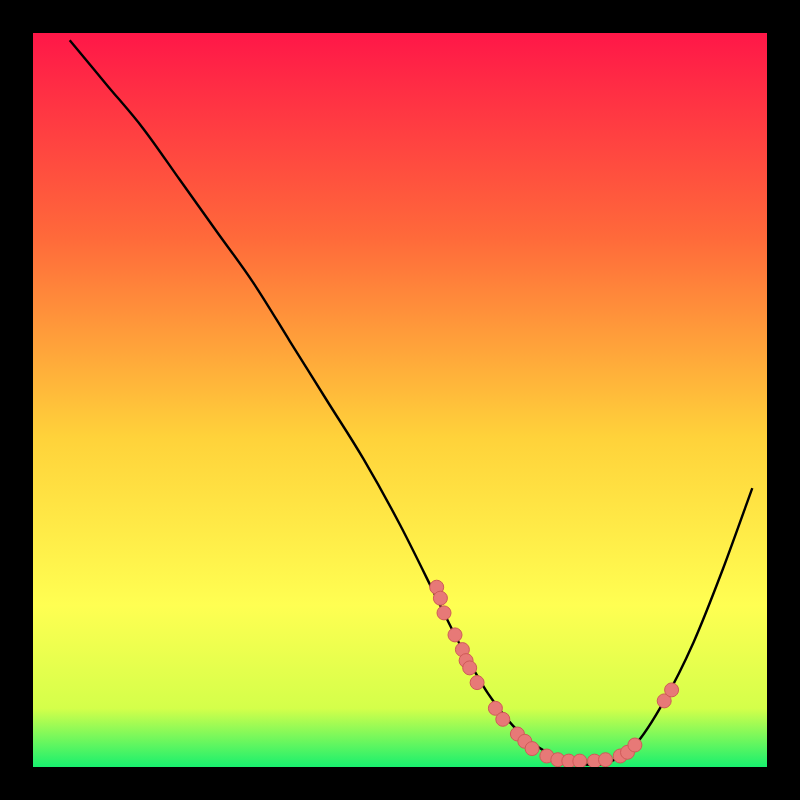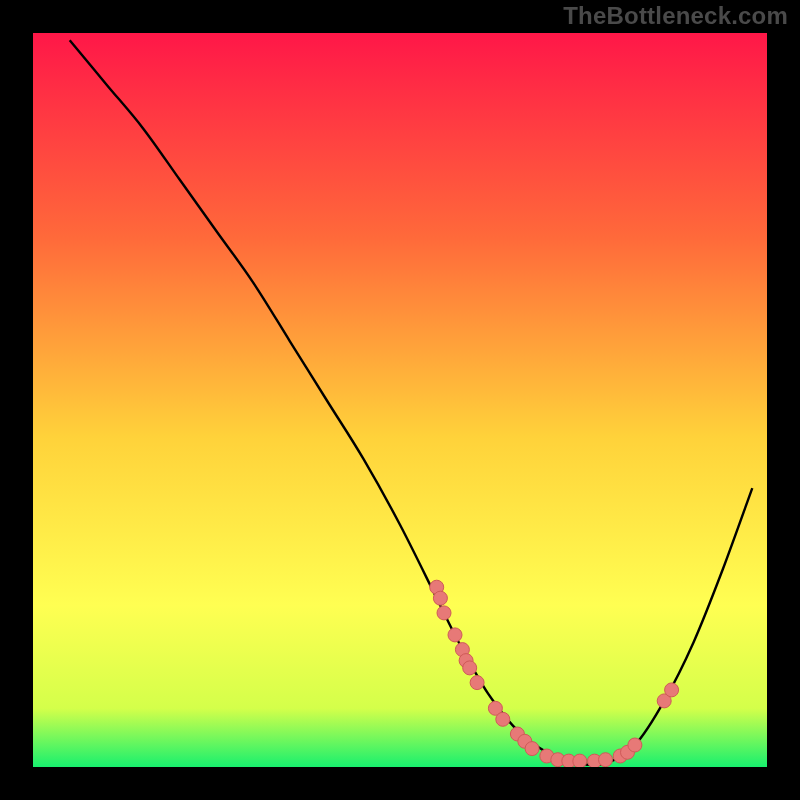--- a/index.html
+++ b/index.html
@@ -83,14 +83,13 @@
         <circle cx="671.6" cy="689.9" r="7" fill="#e77977" stroke="#cf5a58" stroke-width="1"></circle>
       </g>
 
     <rect x="0" y="0" width="800" height="800" fill="none"></rect>
     <rect x="0" y="0" width="800" height="33" fill="#000"></rect>
     <rect x="0" y="767" width="800" height="33" fill="#000"></rect>
     <rect x="0" y="0" width="33" height="800" fill="#000"></rect>
     <rect x="767" y="0" width="33" height="800" fill="#000"></rect>
   </svg>
 
-  <div class="watermark">TheBottleneck.com</div>
 </div>
 
 </body></html>

